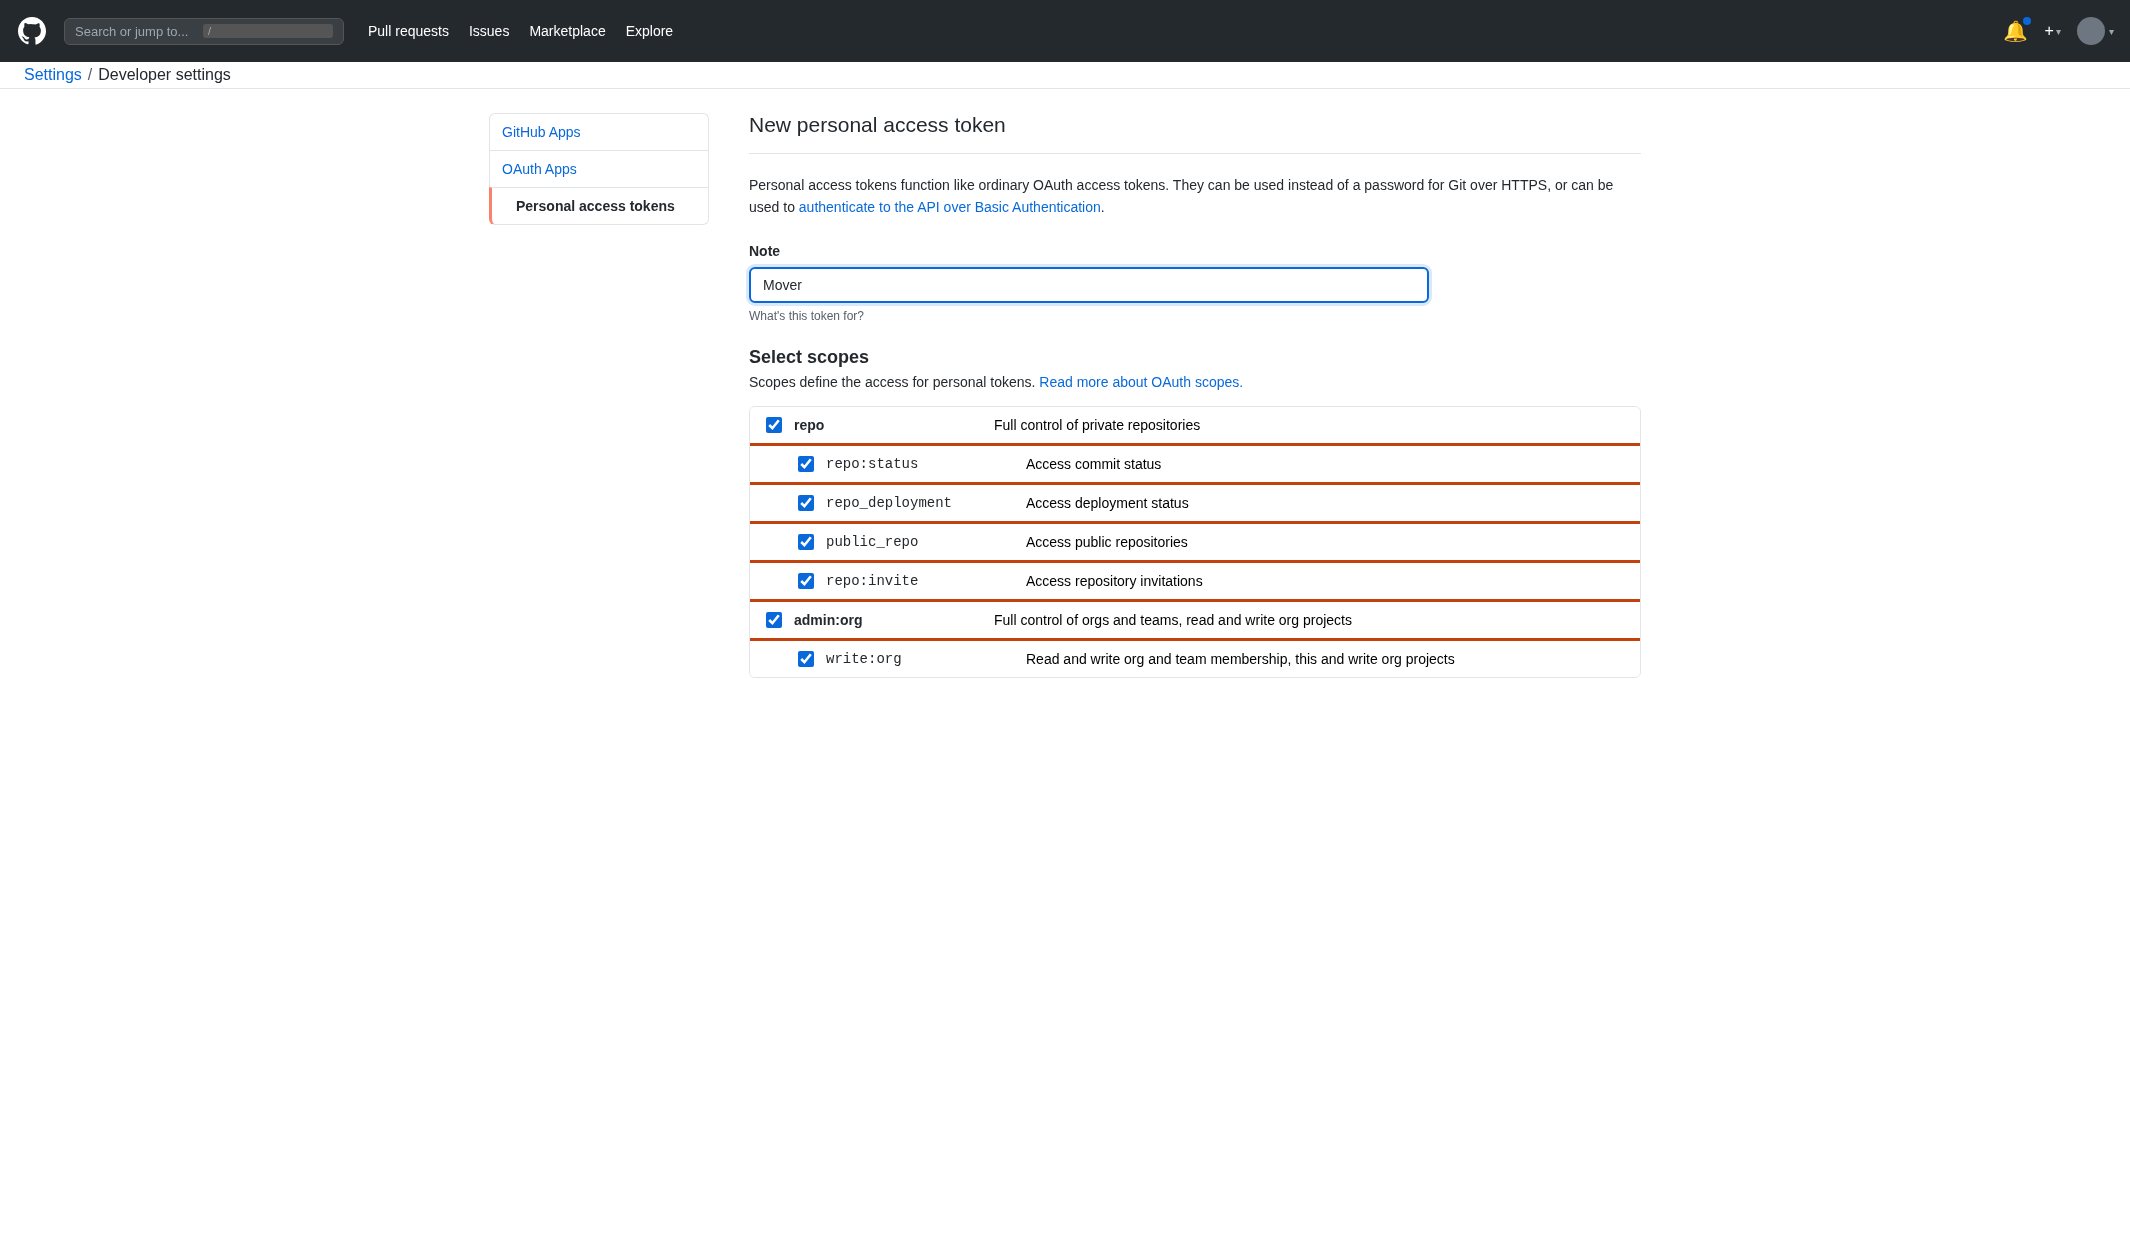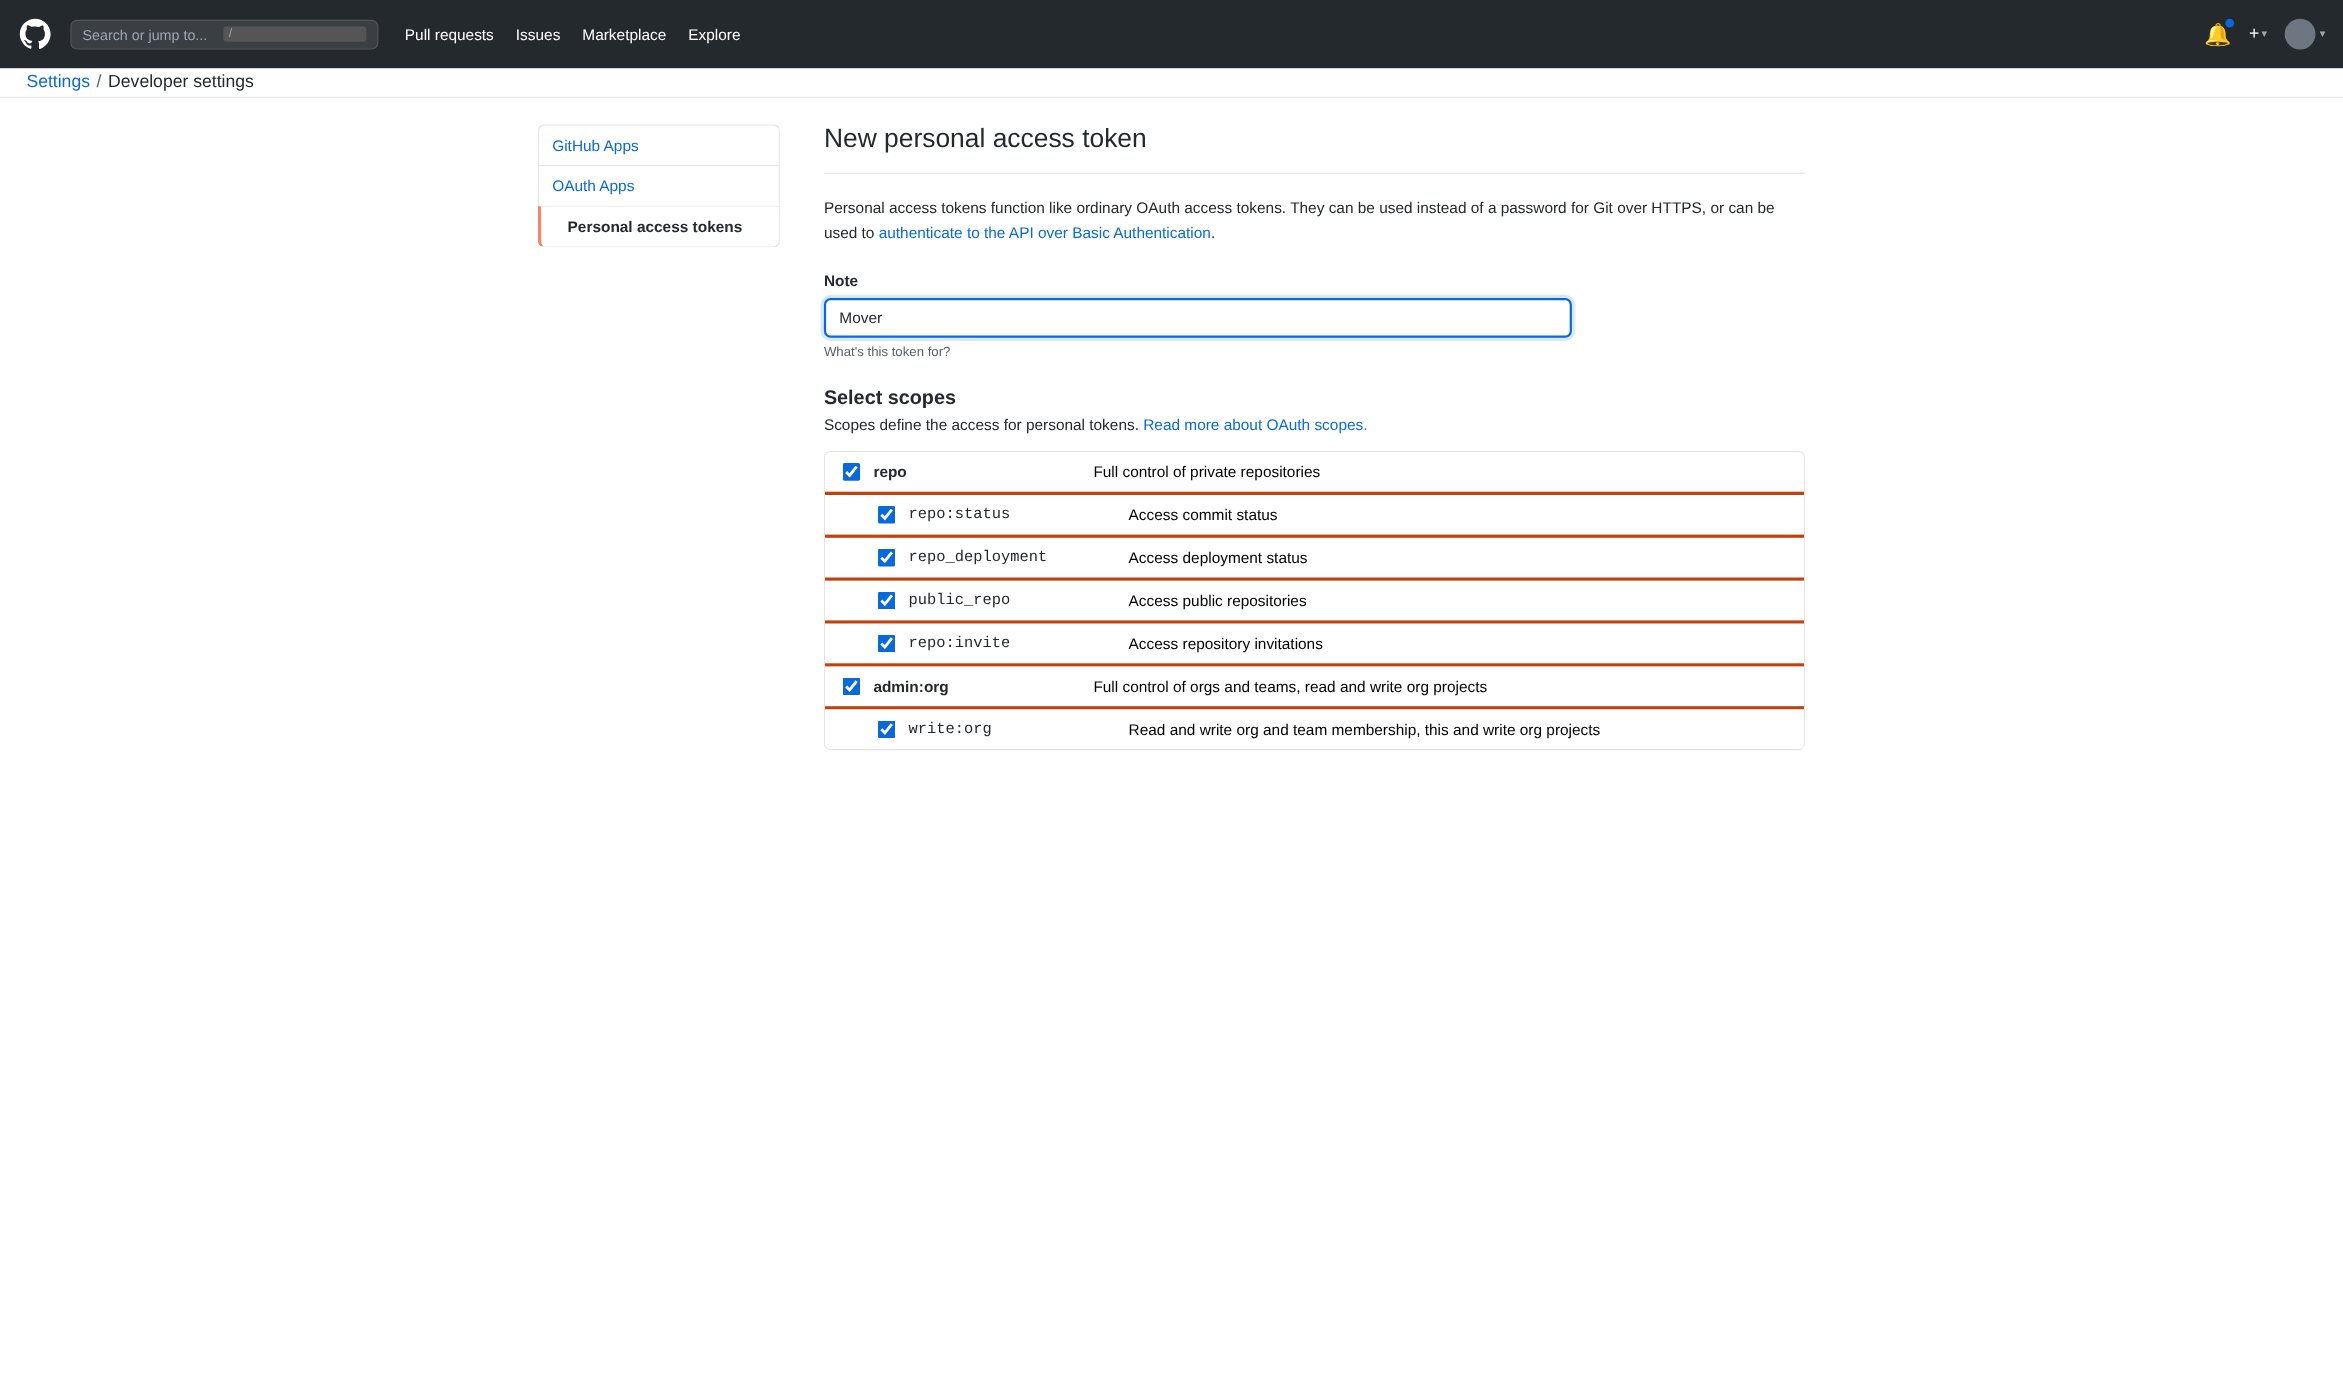--- a/index.html
+++ b/index.html
@@ -152,21 +152,21 @@
     .sidebar-item:last-child {
       border-radius: 0 0 6px 6px;
       padding-left: 24px;
     }
 
     
     .form-area {
       flex: 1;
     }
     .form-area h1 {
-      font-size: 24px;
+      font-size: 21px;
       font-weight: 400;
       color: #24292e;
       margin-bottom: 16px;
     }
     .divider {
       border: none;
       border-top: 1px solid #e1e4e8;
       margin-bottom: 20px;
     }
     .description {

